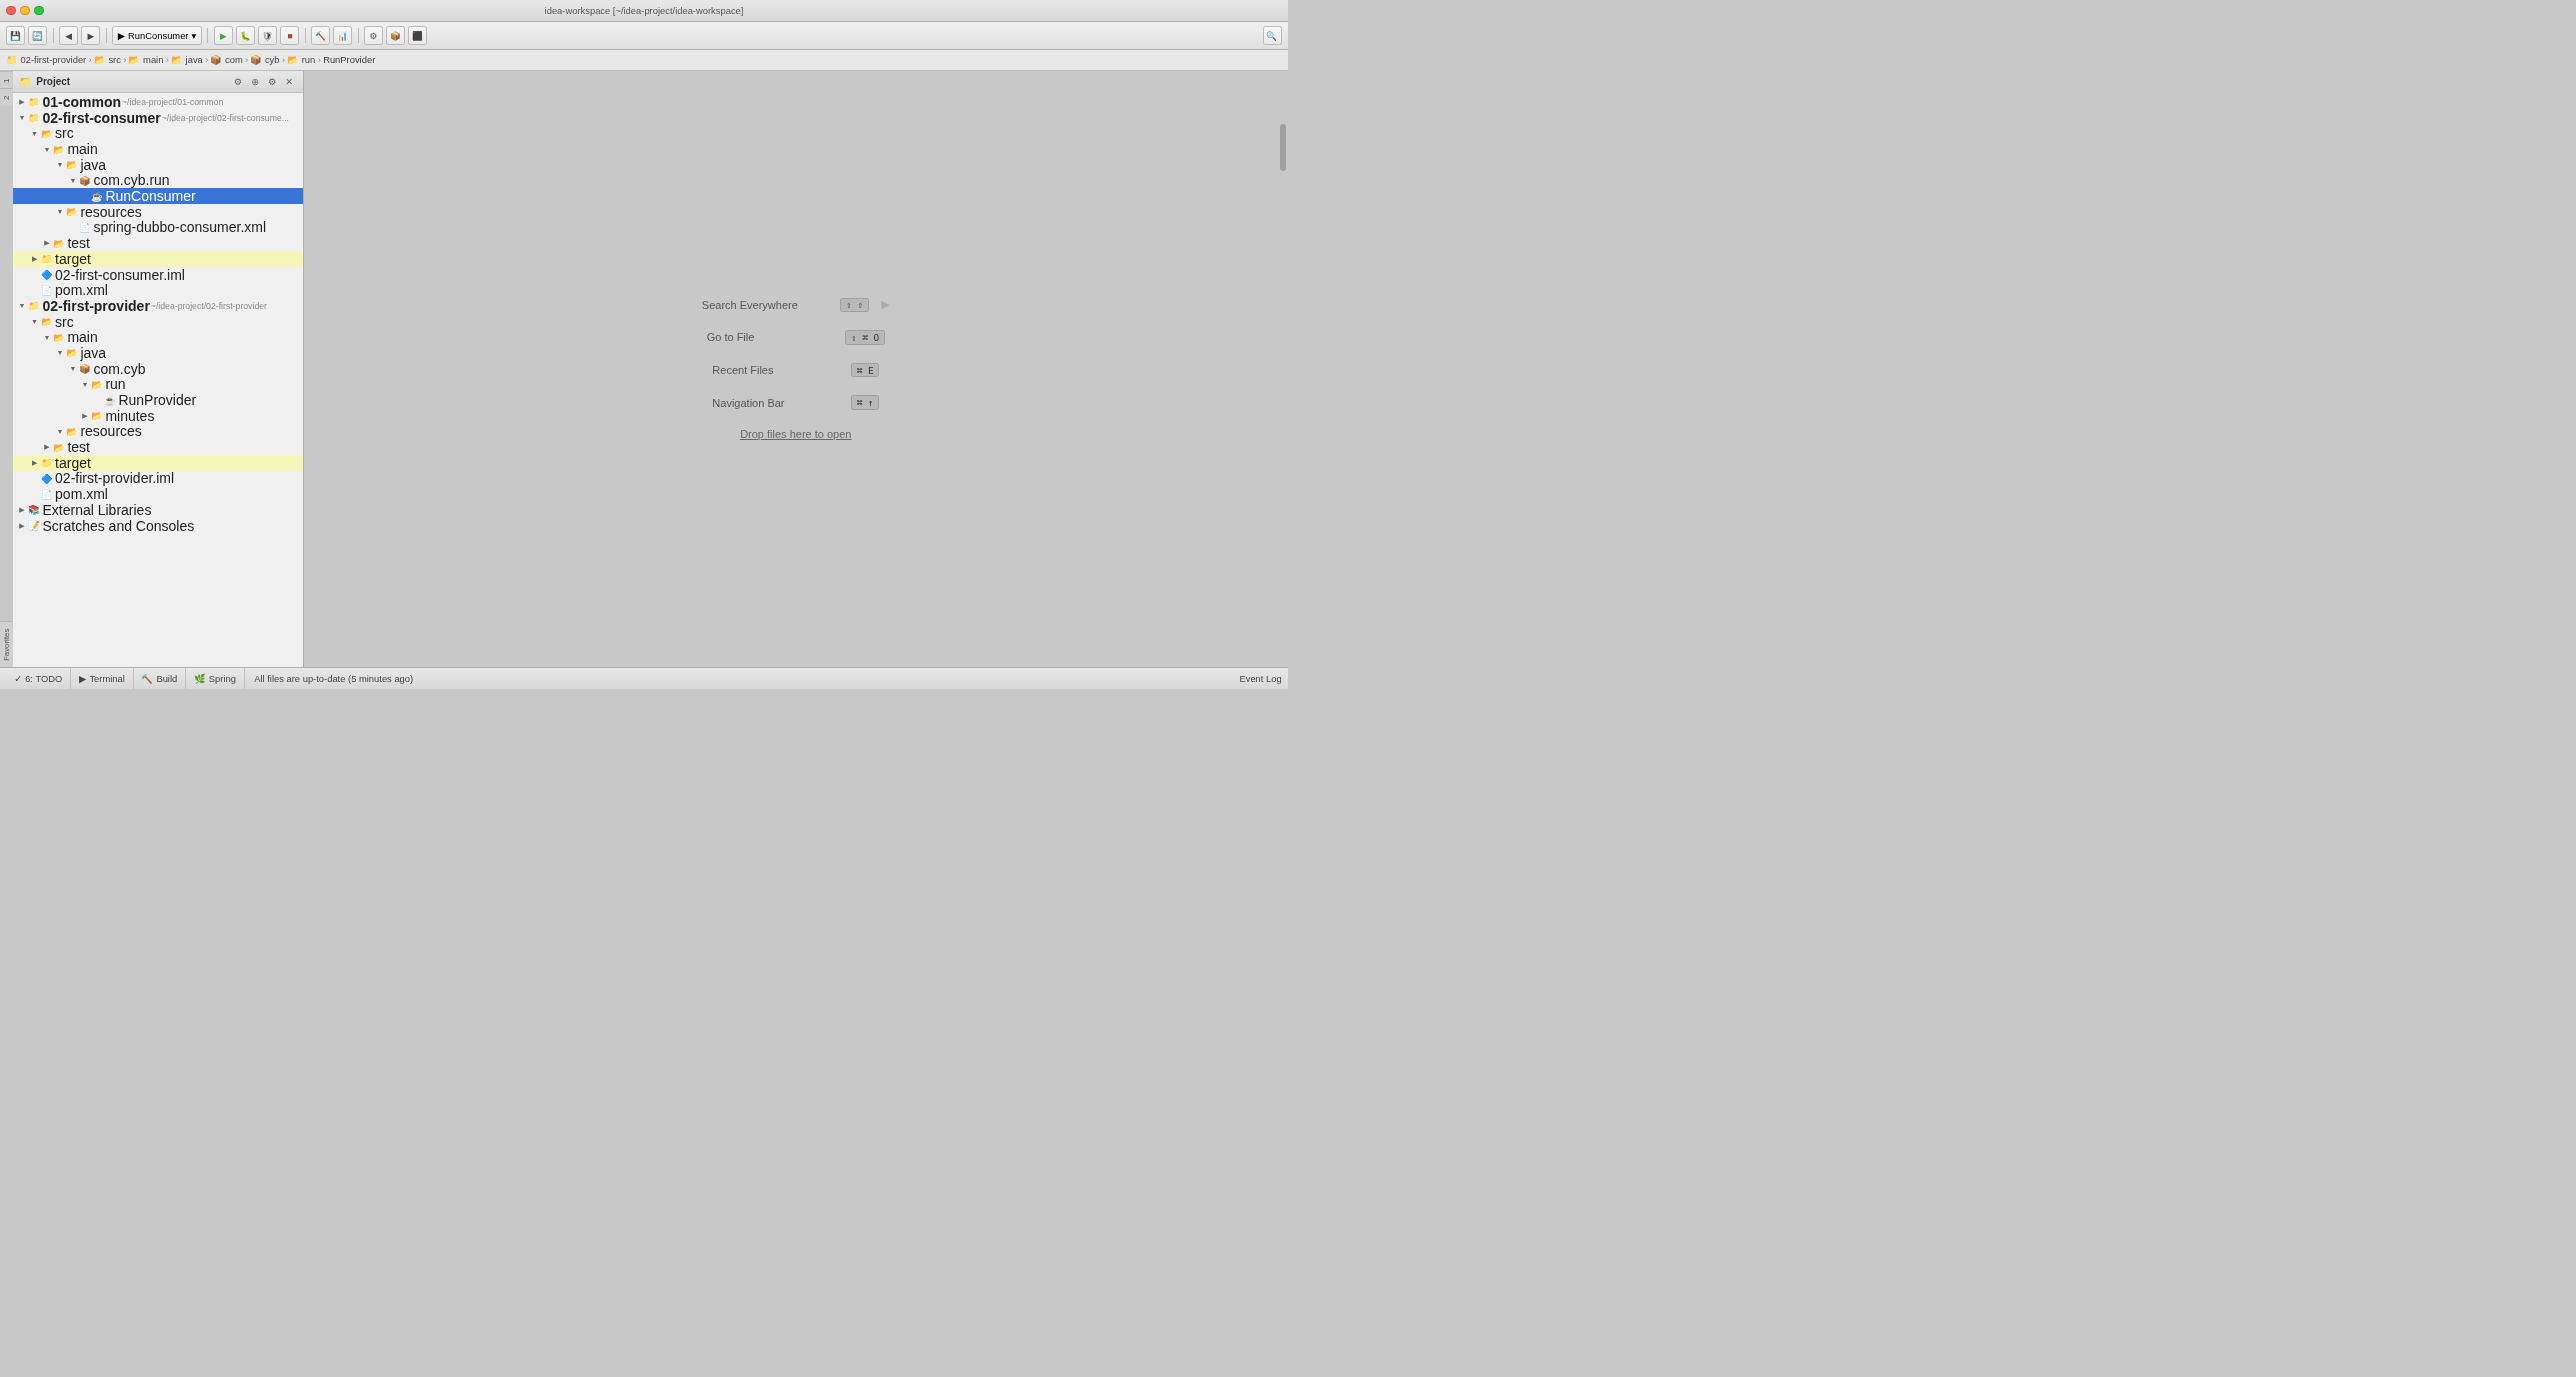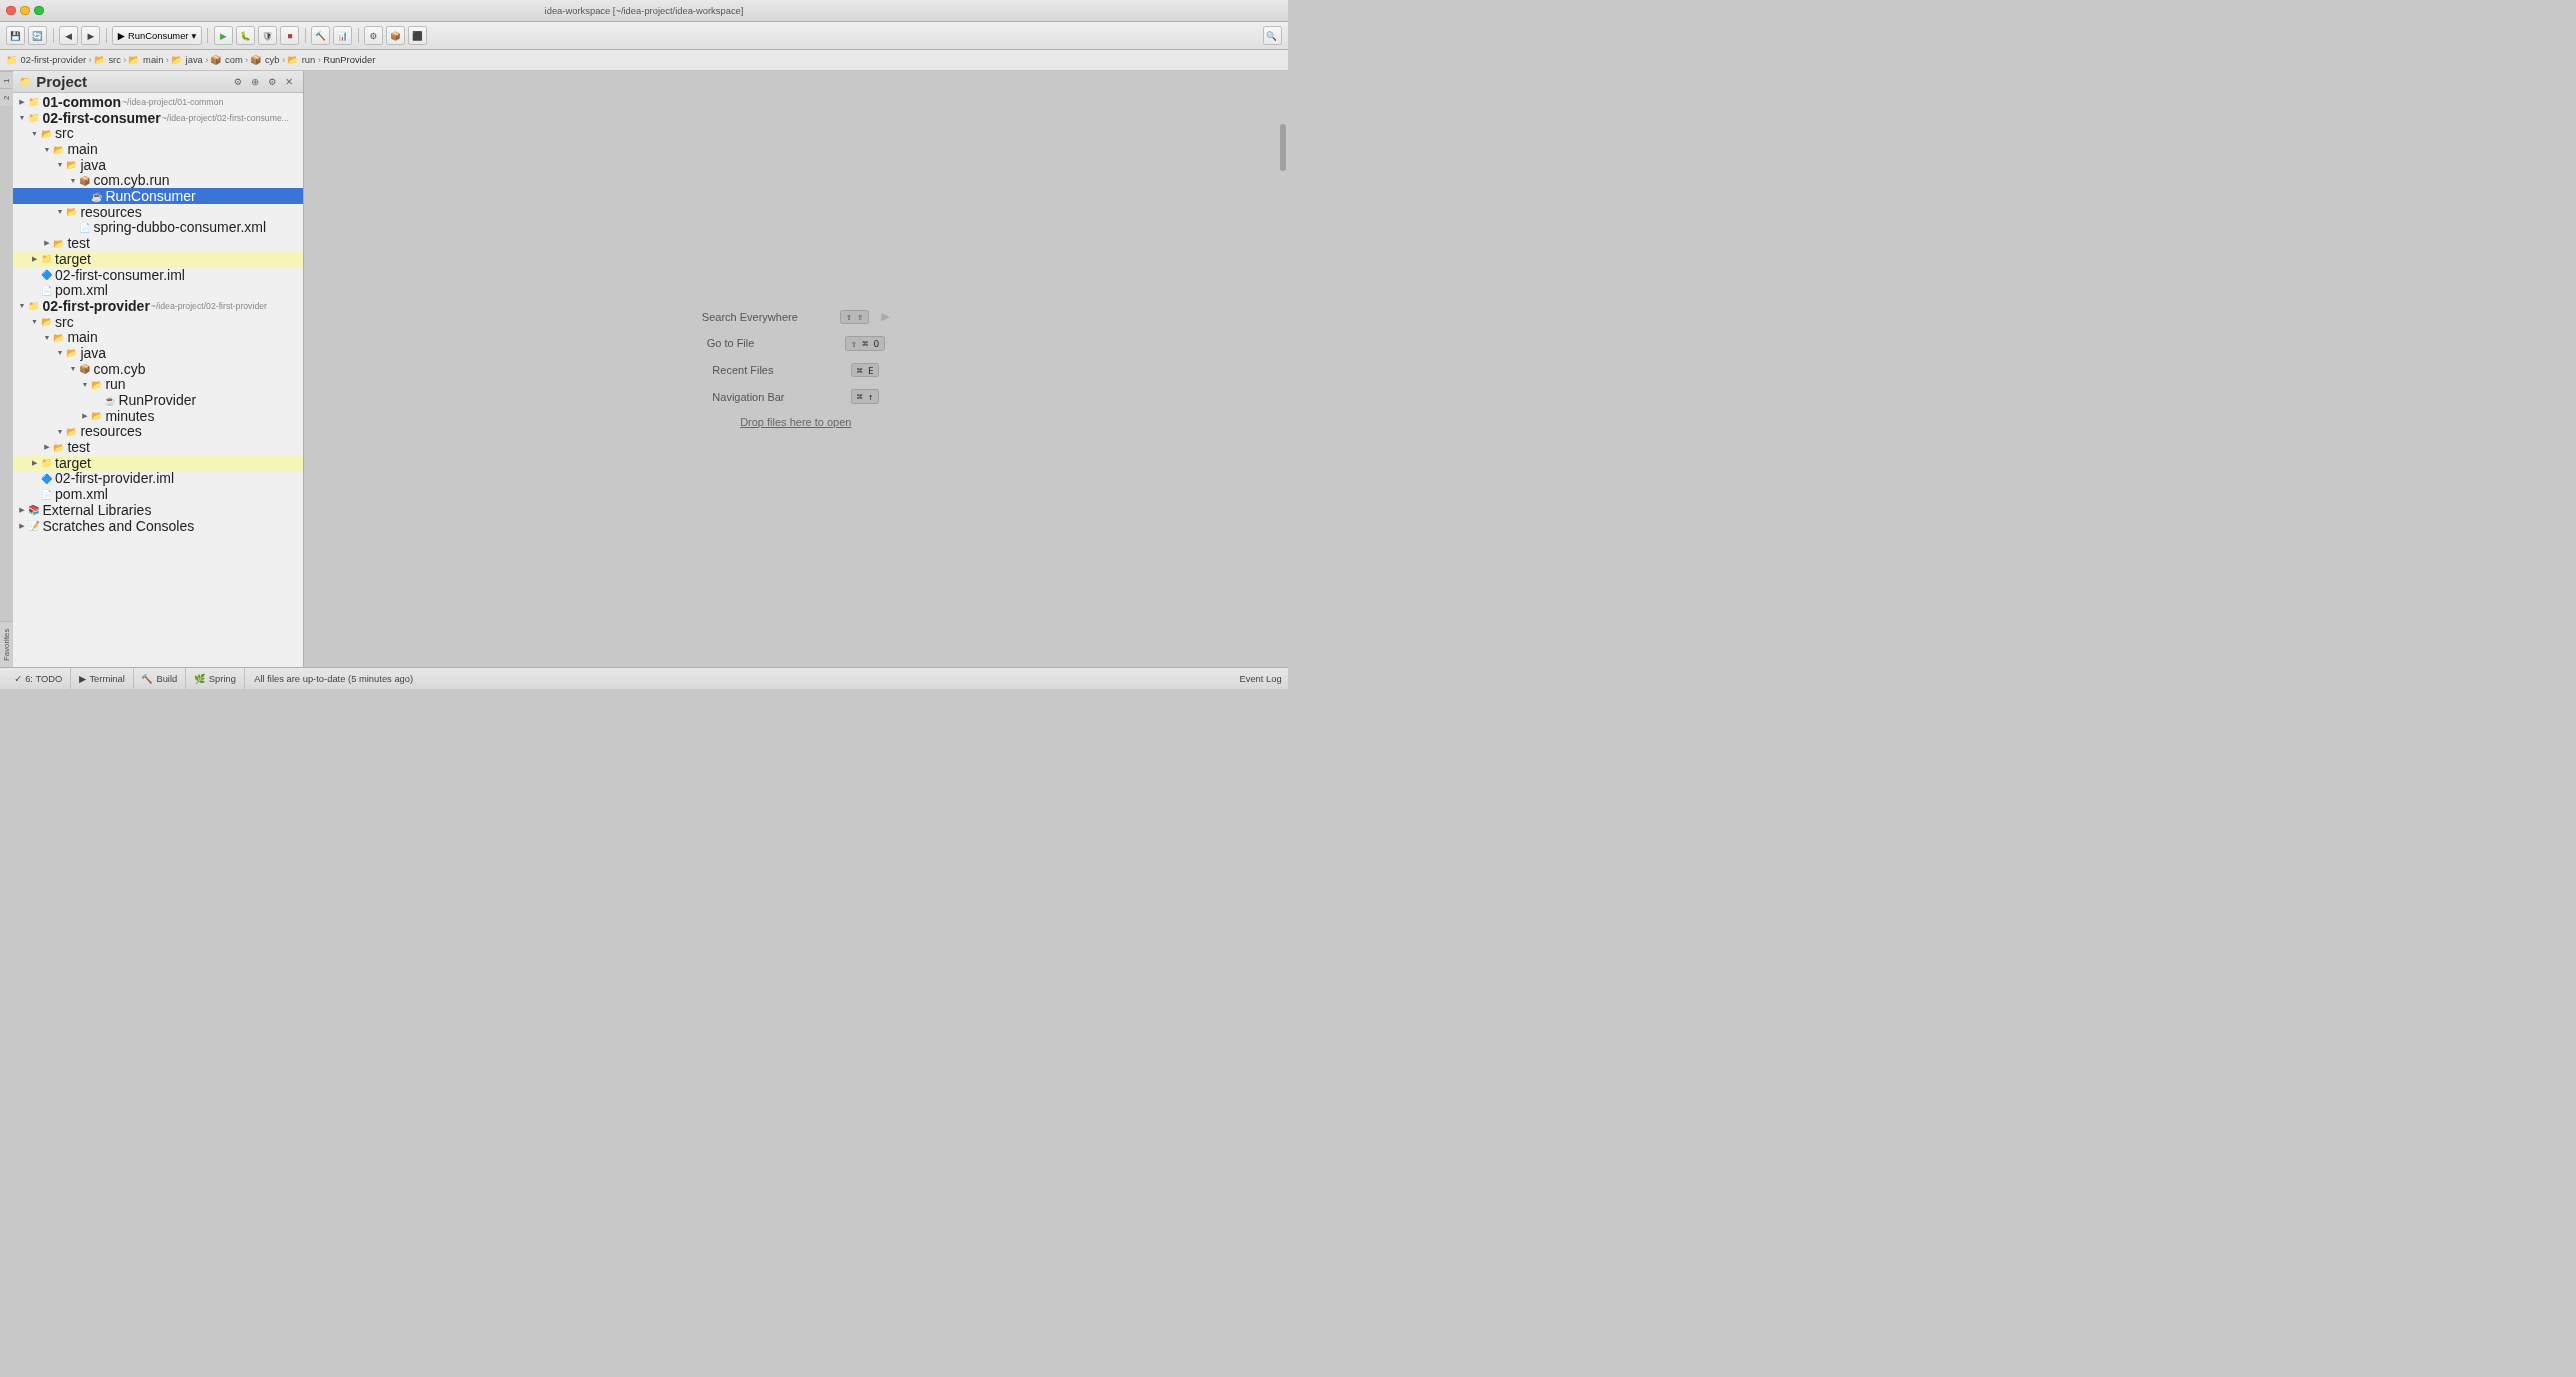--- a/index.html
+++ b/index.html
@@ -121,21 +121,21 @@
     .panel-header {
       height: 22px;
       background: linear-gradient(to bottom, #e8e8e8, #d8d8d8);
       border-bottom: 0.8px solid #c0c0c0;
       display: flex;
       align-items: center;
       padding: 0 6.3px;
       gap: 4.7px;
     }
     .panel-title {
-      font-size: 15px;
+      font-size: 10px;
       font-weight: 600;
       color: #333;
     }
     .panel-actions {
       margin-left: auto;
       display: flex;
       gap: 3.1px;
     }
     .panel-action-btn {
       width: 14px;
@@ -213,21 +213,21 @@
     .icon-src { color: #4080c0; }
 
     
     .main-content {
       flex: 1;
       background: #c8c8c8;
       display: flex;
       flex-direction: column;
       align-items: center;
       justify-content: center;
-      gap: 12px;
+      gap: 18px;
     }
     .shortcut-item {
       display: flex;
       align-items: center;
       gap: 12.6px;
       font-size: 11px;
       color: #555;
     }
     .shortcut-label { min-width: 126px; }
     .shortcut-key {

